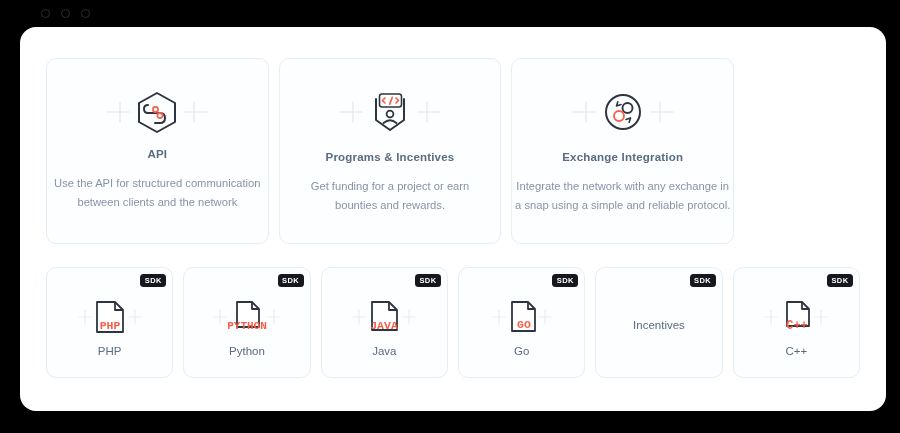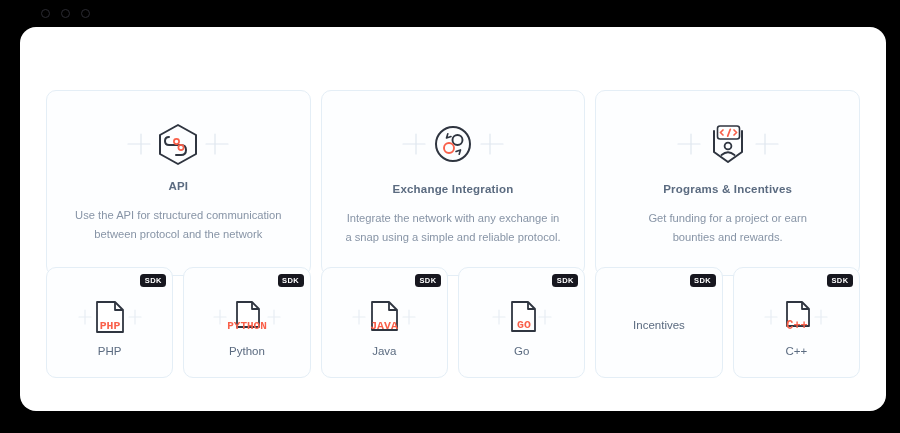--- a/index.html
+++ b/index.html
@@ -47,25 +47,24 @@
     height: 384px;
     background: #ffffff;
     border-radius: 16px;
   }
 
   
   .feature-row {
     position: absolute;
     left: 26px;
     top: 31px;
-    width: 814px;
+    width: 688px;
     height: 186px;
     display: flex;
     gap: 10px;
-    margin-top: 32px;
   }
   .feature-card {
     flex: 1;
     background: #fdfeff;
     border: 1px solid #e4eef6;
     border-radius: 10px;
     display: flex;
     flex-direction: column;
     align-items: center;
     padding-top: 26px;
@@ -172,21 +171,41 @@
               <line x1="86" y1="25" x2="108" y2="25"></line>
               <line x1="95" y1="15" x2="95" y2="35"></line>
             </g>
             <path d="M58 6 L76 16 L76 35 L58 45 L40 35 L40 16 Z" fill="none" stroke="#2f3540" stroke-width="2" stroke-linejoin="round"></path>
             <path d="M49 18 q-4 0 -4 4 q0 4 4 4 l12 0 q5 0 5 5 q0 5 -5 5 l-5 0" fill="none" stroke="#2f3540" stroke-width="2" stroke-linecap="round" stroke-linejoin="round"></path>
             <circle cx="56.5" cy="22.5" r="2.6" fill="none" stroke="#f9604a" stroke-width="1.7"></circle>
             <circle cx="61" cy="28.5" r="2.6" fill="none" stroke="#f9604a" stroke-width="1.7"></circle>
           </svg>
         </div>
         <div class="feat-title">API</div>
-        <div class="feat-desc">Use the API for structured communication between protocol and the network</div>
+        <div class="feat-desc">Use the API for structured communication between clients and the network</div>
+      </div>
+
+      <div class="feature-card feat-card-3">
+        <div class="feat-icon-wrap">
+          <svg width="116" height="50" viewBox="0 0 116 50">
+            <g stroke="#dfe6ef" stroke-width="1.2" stroke-linecap="round">
+              <line x1="8" y1="25" x2="30" y2="25"></line>
+              <line x1="21" y1="15" x2="21" y2="35"></line>
+              <line x1="86" y1="25" x2="108" y2="25"></line>
+              <line x1="95" y1="15" x2="95" y2="35"></line>
+            </g>
+            <path d="M44 12 L44 33 L58 43 L72 33 L72 12" fill="none" stroke="#2f3540" stroke-width="2" stroke-linecap="round" stroke-linejoin="round"></path>
+            <rect x="47.5" y="7" width="22" height="13" rx="2.5" fill="#ffffff" stroke="#2f3540" stroke-width="1.6"></rect>
+            <path d="M53 11 l-2.6 2.5 l2.6 2.5 M64 11 l2.6 2.5 l-2.6 2.5 M60.3 10.3 l-2.6 6.8" fill="none" stroke="#f9604a" stroke-width="1.7" stroke-linecap="round" stroke-linejoin="round"></path>
+            <circle cx="58" cy="27" r="3.4" fill="none" stroke="#2f3540" stroke-width="1.8"></circle>
+            <path d="M51.5 36 q6.5 -5.5 13 0" fill="none" stroke="#2f3540" stroke-width="1.8" stroke-linecap="round"></path>
+          </svg>
+        </div>
+        <div class="feat-title">Programs &amp; Incentives</div>
+        <div class="feat-desc">Get funding for a project or earn bounties and rewards.</div>
       </div>
 
       <div class="feature-card feat-card-2">
         <div class="feat-icon-wrap">
           <svg width="116" height="50" viewBox="0 0 116 50">
             <g stroke="#dfe6ef" stroke-width="1.2" stroke-linecap="round">
               <line x1="8" y1="25" x2="30" y2="25"></line>
               <line x1="21" y1="15" x2="21" y2="35"></line>
               <line x1="86" y1="25" x2="108" y2="25"></line>
               <line x1="95" y1="15" x2="95" y2="35"></line>
@@ -195,40 +214,20 @@
             <circle cx="62.5" cy="21" r="5" fill="none" stroke="#2f3540" stroke-width="1.9"></circle>
             <circle cx="54" cy="29" r="5" fill="none" stroke="#f9604a" stroke-width="1.9"></circle>
             <path d="M56 17.5 l-4.5 1.5 l1.3 -4.2" fill="none" stroke="#2f3540" stroke-width="1.6" stroke-linecap="round" stroke-linejoin="round"></path>
             <path d="M61 32.5 l4.5 -1.6 l-1.3 4.3" fill="none" stroke="#2f3540" stroke-width="1.6" stroke-linecap="round" stroke-linejoin="round"></path>
           </svg>
         </div>
         <div class="feat-title">Exchange Integration</div>
         <div class="feat-desc">Integrate the network with any exchange in a snap using a simple and reliable protocol.</div>
       </div>
 
-      <div class="feature-card feat-card-3">
-        <div class="feat-icon-wrap">
-          <svg width="116" height="50" viewBox="0 0 116 50">
-            <g stroke="#dfe6ef" stroke-width="1.2" stroke-linecap="round">
-              <line x1="8" y1="25" x2="30" y2="25"></line>
-              <line x1="21" y1="15" x2="21" y2="35"></line>
-              <line x1="86" y1="25" x2="108" y2="25"></line>
-              <line x1="95" y1="15" x2="95" y2="35"></line>
-            </g>
-            <path d="M44 12 L44 33 L58 43 L72 33 L72 12" fill="none" stroke="#2f3540" stroke-width="2" stroke-linecap="round" stroke-linejoin="round"></path>
-            <rect x="47.5" y="7" width="22" height="13" rx="2.5" fill="#ffffff" stroke="#2f3540" stroke-width="1.6"></rect>
-            <path d="M53 11 l-2.6 2.5 l2.6 2.5 M64 11 l2.6 2.5 l-2.6 2.5 M60.3 10.3 l-2.6 6.8" fill="none" stroke="#f9604a" stroke-width="1.7" stroke-linecap="round" stroke-linejoin="round"></path>
-            <circle cx="58" cy="27" r="3.4" fill="none" stroke="#2f3540" stroke-width="1.8"></circle>
-            <path d="M51.5 36 q6.5 -5.5 13 0" fill="none" stroke="#2f3540" stroke-width="1.8" stroke-linecap="round"></path>
-          </svg>
-        </div>
-        <div class="feat-title">Programs &amp; Incentives</div>
-        <div class="feat-desc">Get funding for a project or earn bounties and rewards.</div>
-      </div>
-
     </div>
 
     <div class="sdk-row">
 
       <div class="sdk-card">
         <span class="sdk-badge">SDK</span>
         <div class="sdk-icon-wrap">
           <svg width="74" height="46" viewBox="0 0 74 46">
             <g stroke="#e8edf3" stroke-width="1.2" stroke-linecap="round">
               <line x1="6" y1="23" x2="18" y2="23"></line>

